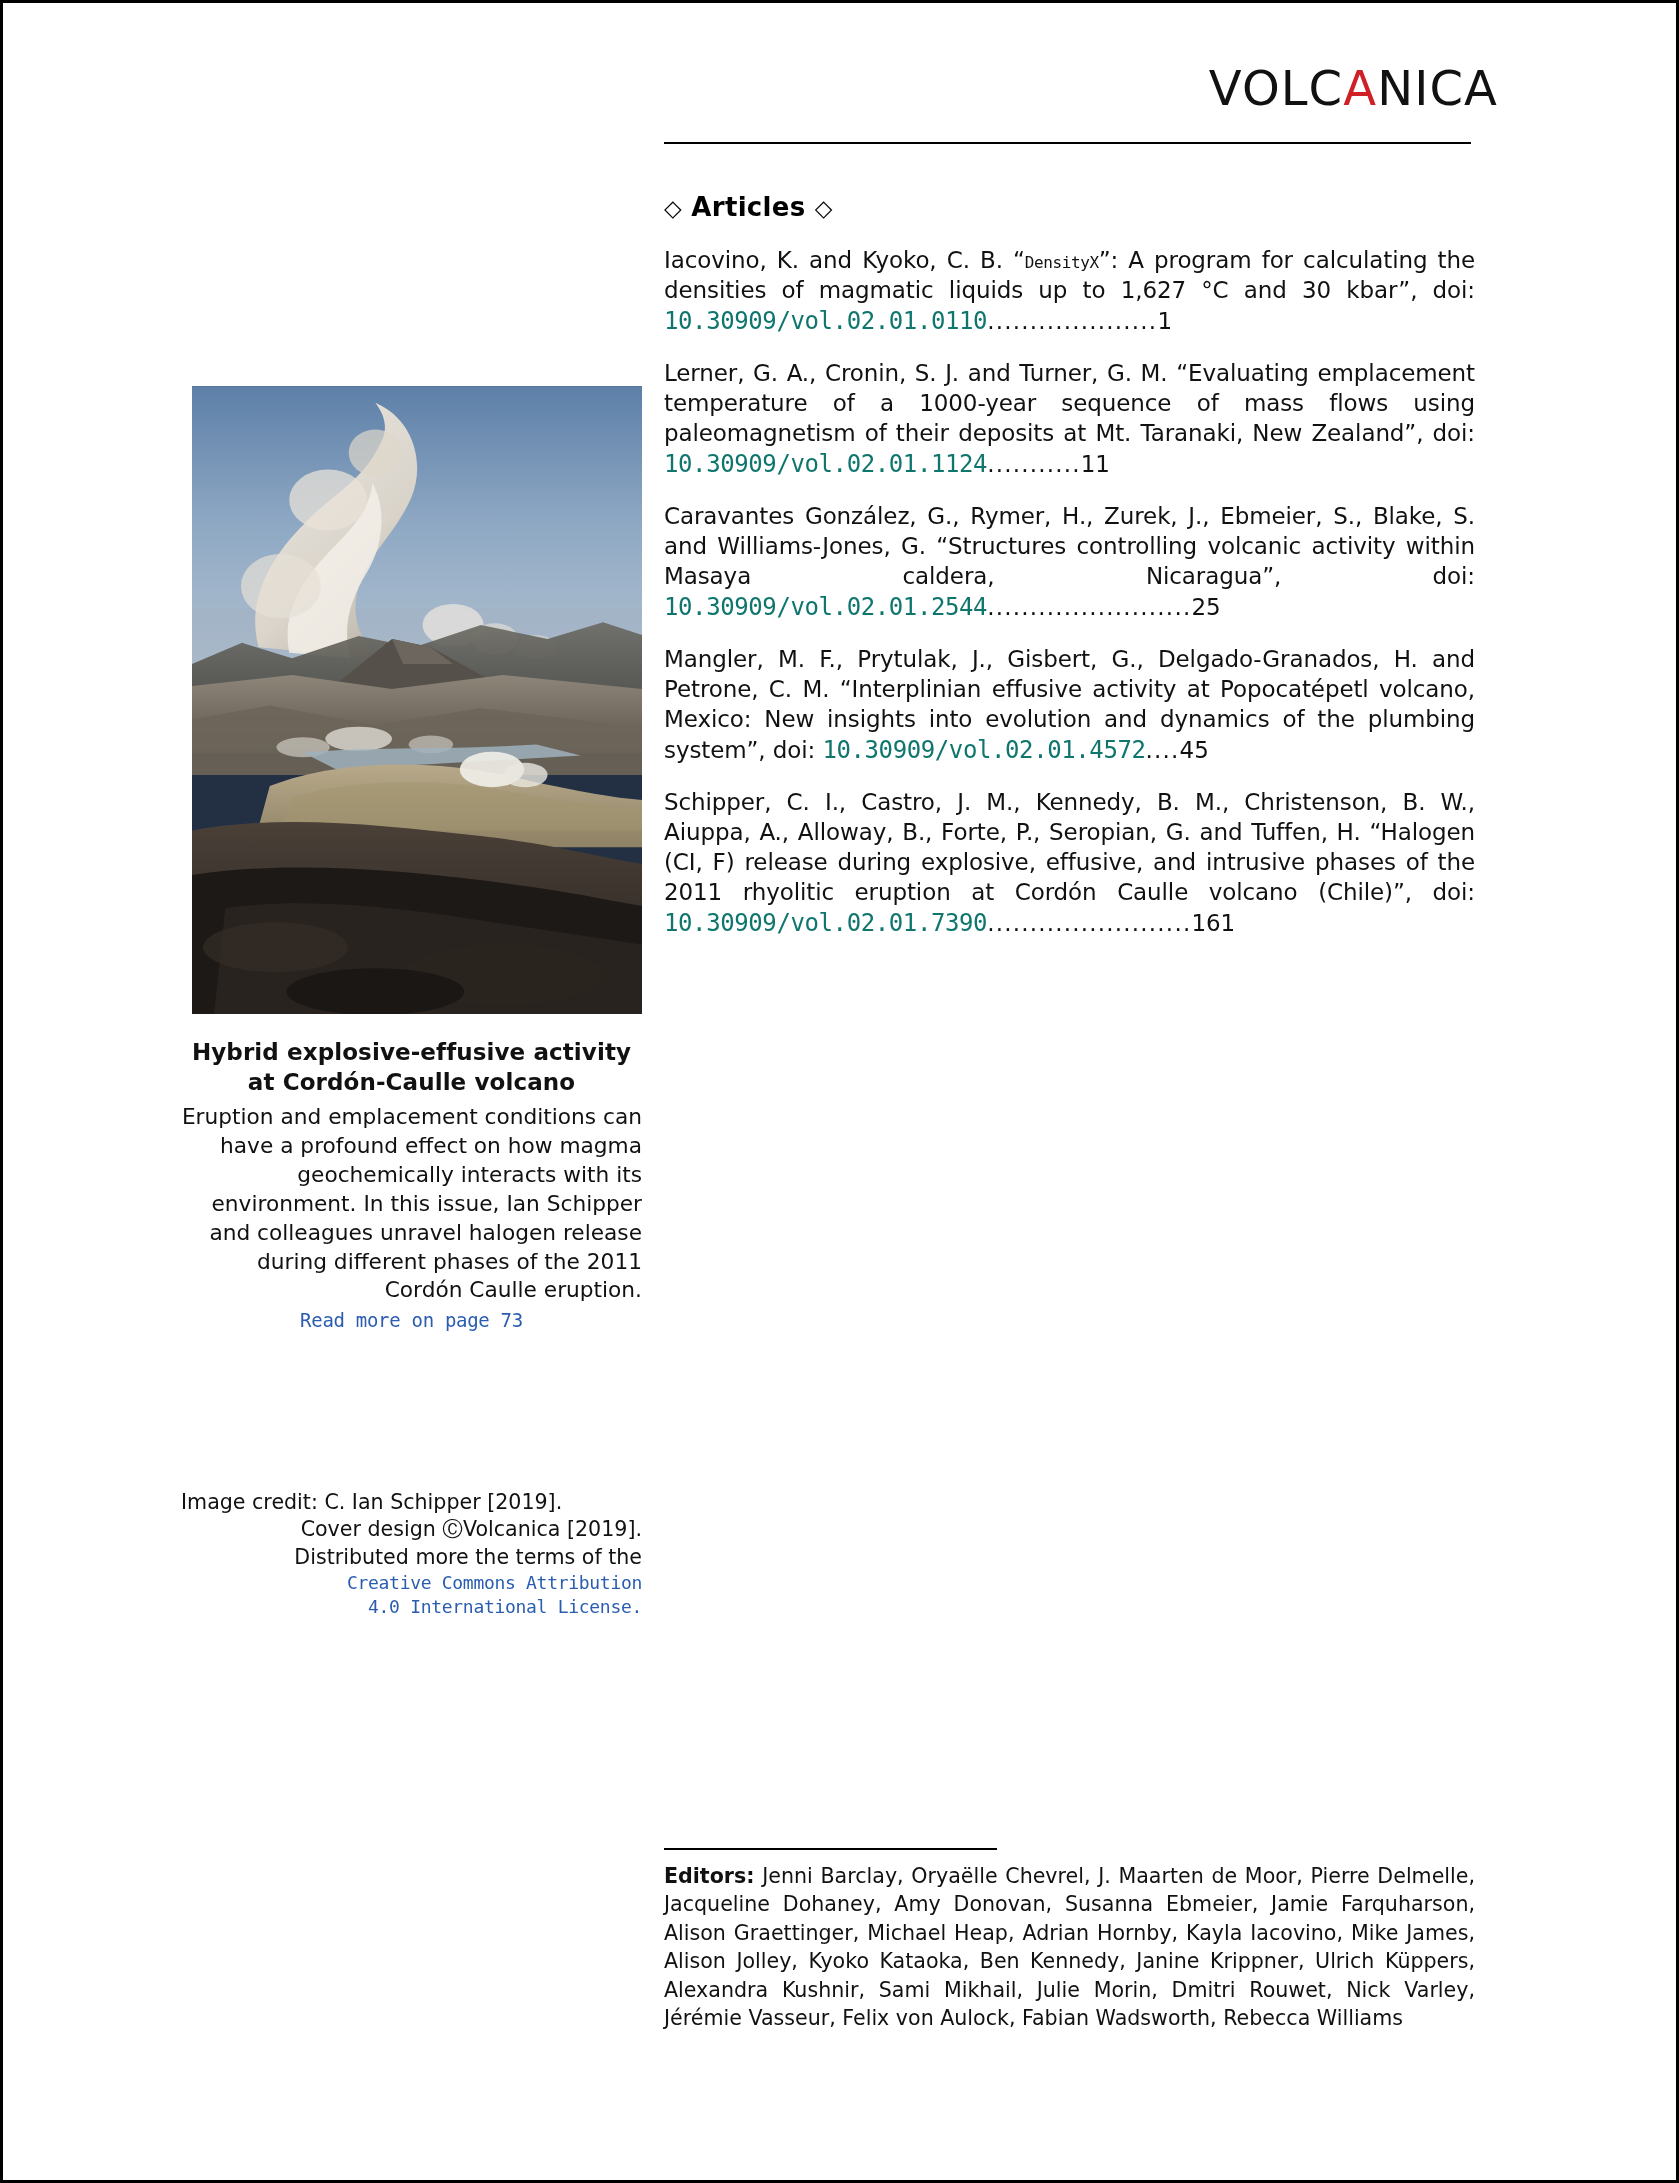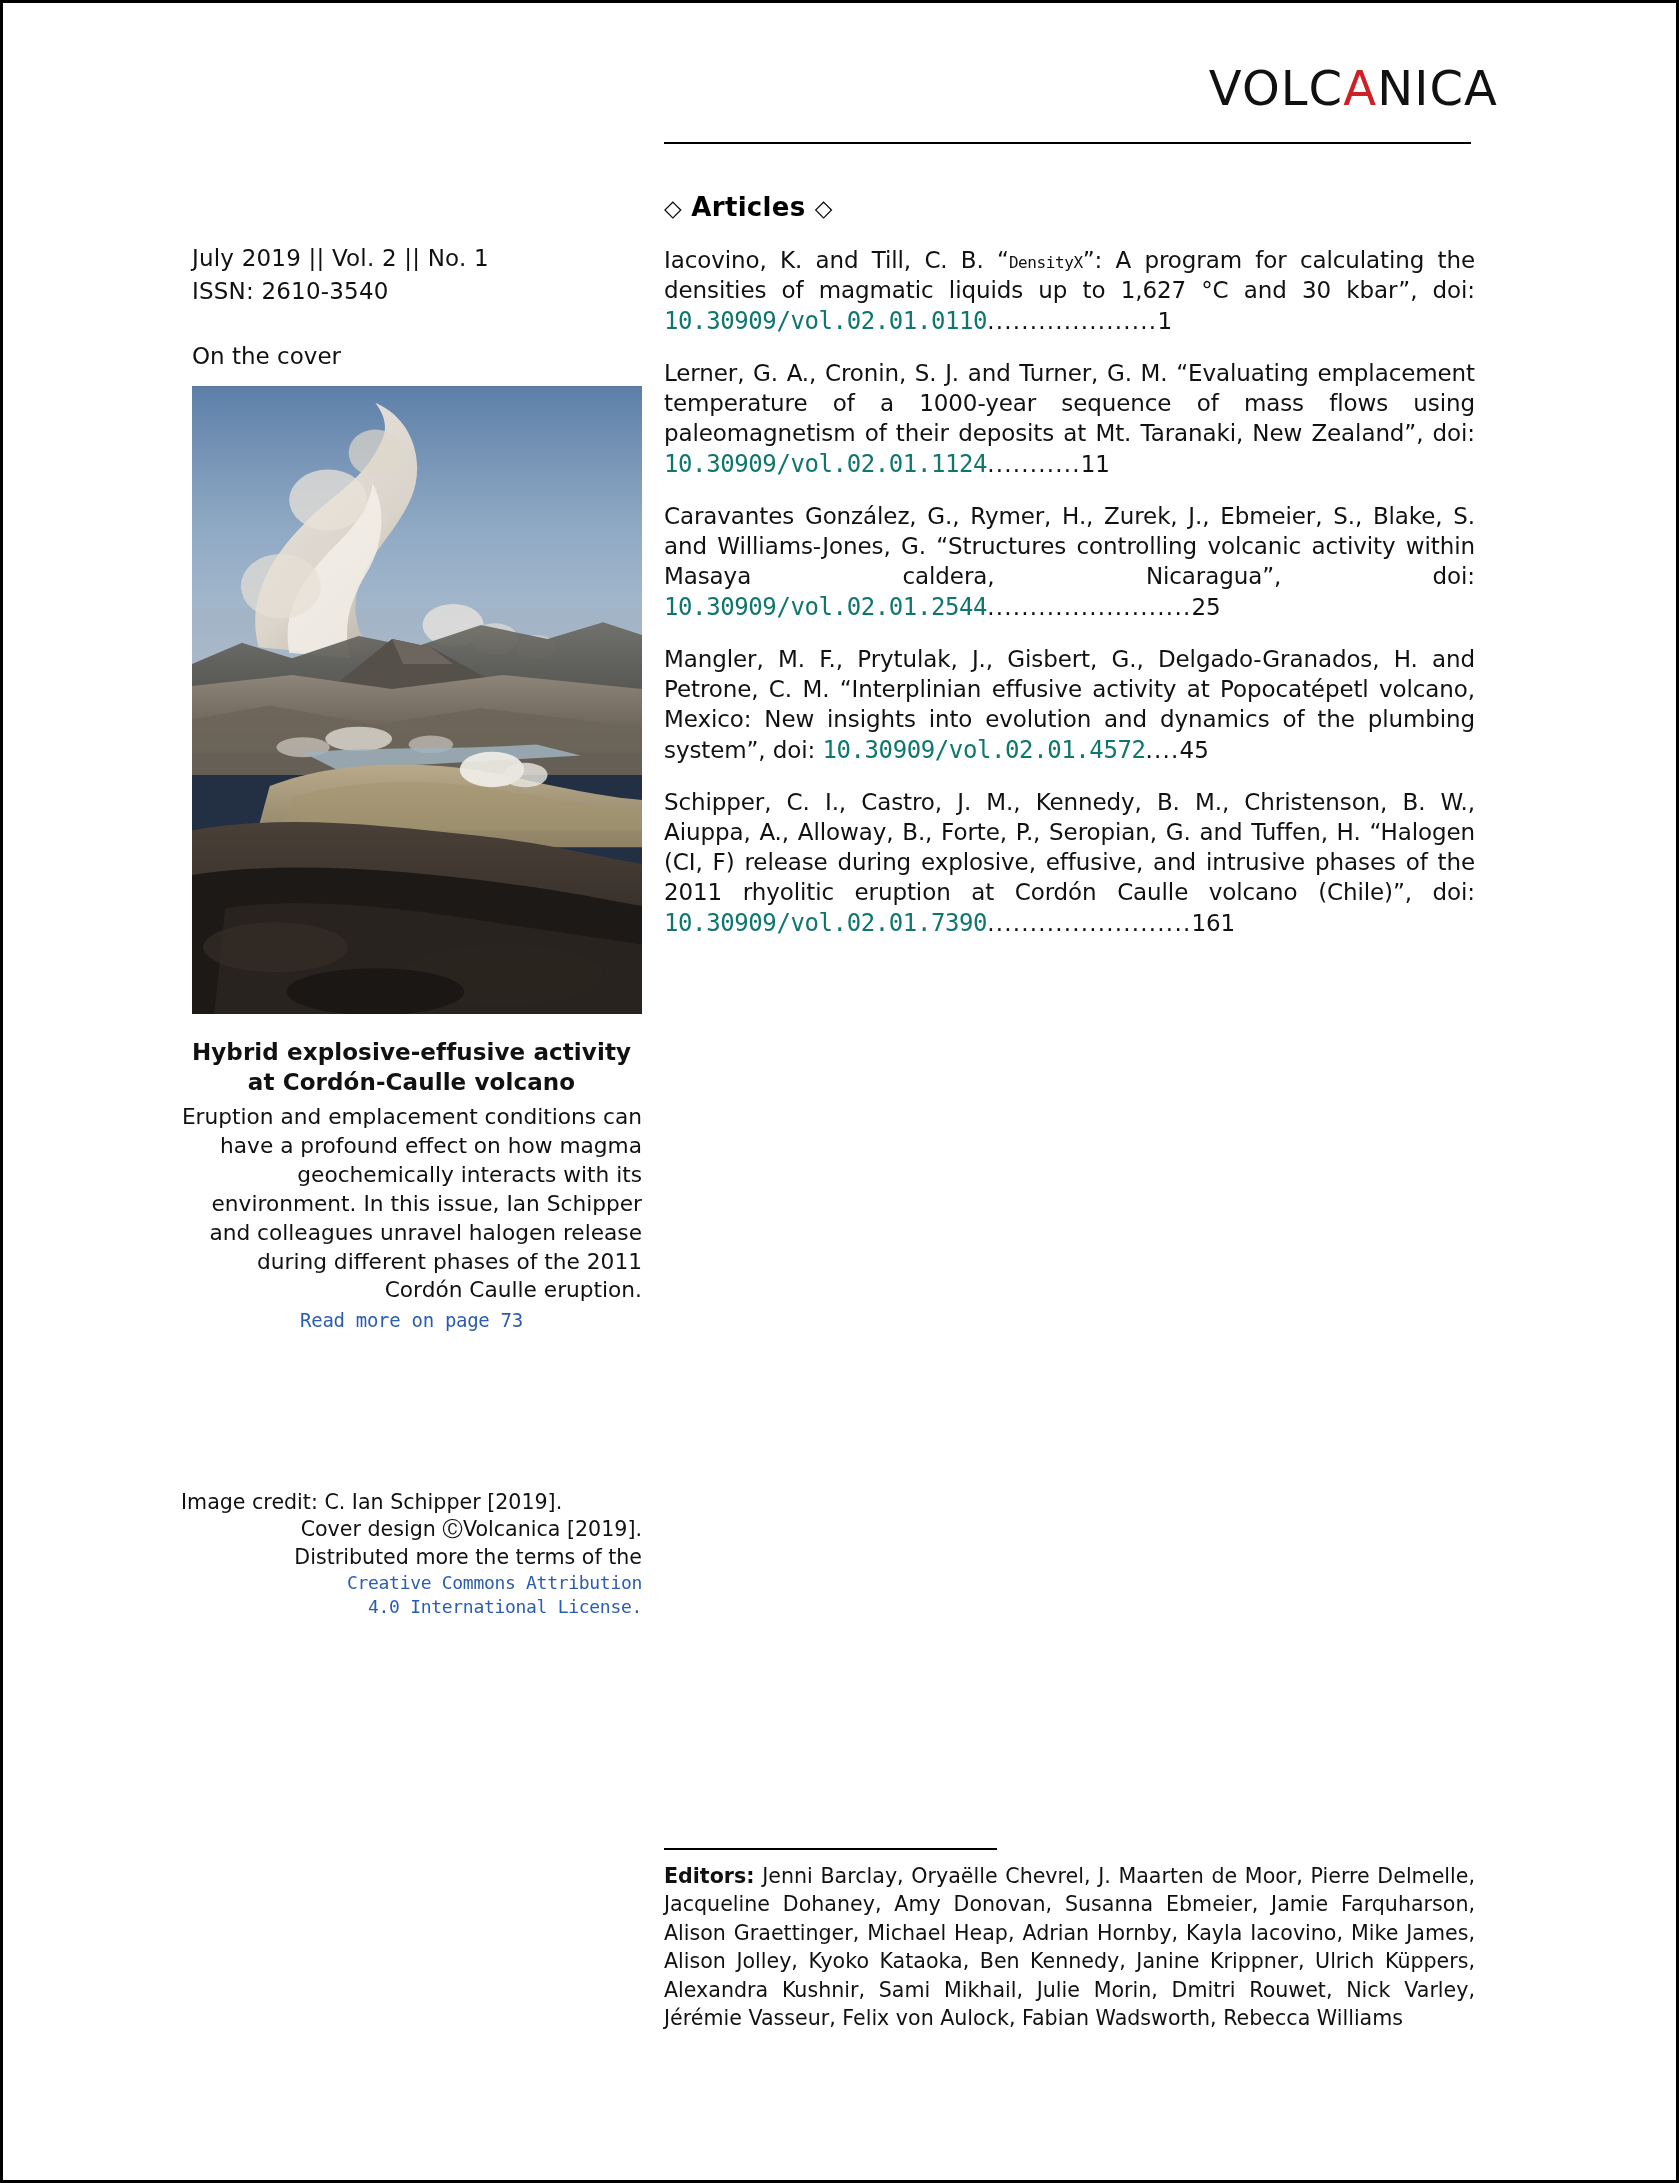--- a/index.html
+++ b/index.html
@@ -203,25 +203,20 @@
 <body>
 
 <div class="page">
   <div class="inner">
 
     <div class="masthead">
       <span class="logo"><span>VOLC</span><span class="accent">A</span><span>NIC</span><span>A</span></span>
     </div>
     <div class="masthead-rule"></div>
 
-    <div class="left-col">
-      <div class="issue-line">July 2019 || Vol. 2 || No. 1</div>
-      <div class="issue-line">ISSN: 2610-3540</div>
-      <div class="on-cover">On the cover</div>
-    </div>
 
     <div class="cover-img">
       <svg width="450" height="628" viewBox="0 0 810 1130" xmlns="http://www.w3.org/2000/svg">
         <defs>
           <linearGradient id="sky" x1="0" y1="0" x2="0" y2="1">
             <stop offset="0%" stop-color="#5d7fa8"></stop>
             <stop offset="45%" stop-color="#8fa9c4"></stop>
             <stop offset="100%" stop-color="#b9c6d2"></stop>
           </linearGradient>
           <linearGradient id="plume" x1="0.2" y1="0" x2="0.8" y2="1">
@@ -305,21 +300,21 @@
     </div>
 
     <div class="right-col">
       <div class="articles-head">
         <span class="dia">◇</span>
         <span>Articles</span>
         <span class="dia">◇</span>
       </div>
 
       <div class="entry">
-        <span>Iacovino, K. and Till, C. B. “</span><span class="mono">DensityX</span><span>”: A program for calculating the densities of magmatic liquids up to 1,627 °C and 30 kbar”, doi: </span><span class="doi">10.30909/vol.02.01.0110</span><span class="leader">....................</span><span class="pageno">1</span>
+        <span>Iacovino, K. and Kyoko, C. B. “</span><span class="mono">DensityX</span><span>”: A program for calculating the densities of magmatic liquids up to 1,627 °C and 30 kbar”, doi: </span><span class="doi">10.30909/vol.02.01.0110</span><span class="leader">....................</span><span class="pageno">1</span>
       </div>
 
       <div class="entry">
         <span>Lerner, G. A., Cronin, S. J. and Turner, G. M. “Evaluating emplacement temperature of a 1000-year sequence of mass flows using paleomagnetism of their deposits at Mt. Taranaki, New Zealand”, doi: </span><span class="doi">10.30909/vol.02.01.1124</span><span class="leader">...........</span><span class="pageno">11</span>
       </div>
 
       <div class="entry">
         <span>Caravantes González, G., Rymer, H., Zurek, J., Ebmeier, S., Blake, S. and Williams-Jones, G. “Structures controlling volcanic activity within Masaya caldera, Nicaragua”, doi: </span><span class="doi">10.30909/vol.02.01.2544</span><span class="leader">........................</span><span class="pageno">25</span>
       </div>
 

